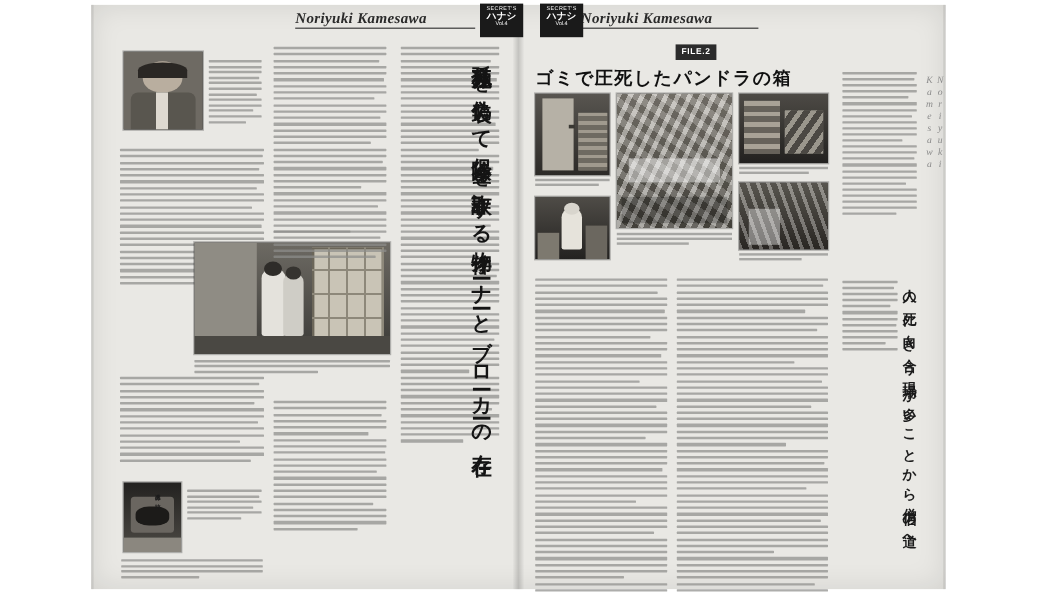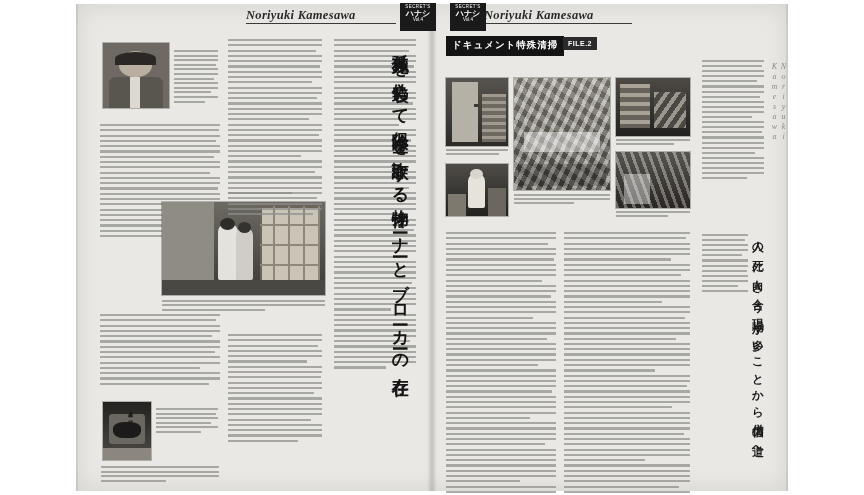--- a/index.html
+++ b/index.html
@@ -331,22 +331,22 @@
       <i style="height:2.2px;width:100%;margin-bottom:3.1px;"></i>
         <i style="height:2.2px;width:100%;margin-bottom:3.1px;"></i>
       <i style="height:2.2px;width:64%;margin-bottom:3.1px;"></i>
     </div>
 
     <div class="bigtitle" style="left:315px;top:36px;height:380px;">孤独死を偽装して保険金を詐取する物件オーナーとブローカーの存在</div>
   </div>
 
   <div class="rightpage">
 
-    <div class="kicker" style="left:10px;top:32px;">ドキュメント特殊清掃</div>
     <div class="filetag" style="left:127px;top:33px;">FILE.2</div>
+    <div class="headline" style="left:10px;top:52px;">ゴミで圧死したパンドラの箱</div>
 
     <div class="photo" style="left:10px;top:74px;width:62px;height:68px;">
       <div class="ph-inner" style="background:linear-gradient(#585550,#2c2a27);"></div>
       <div style="position:absolute;left:6px;top:4px;width:26px;height:60px;background:#b6b1a6;"></div>
       <div style="position:absolute;left:28px;top:26px;width:5px;height:3px;background:#3a3833;"></div>
       <div style="position:absolute;left:36px;top:16px;width:24px;height:48px;background:#8d887e;
         background-image:repeating-linear-gradient(to bottom,#a09a8e 0 3px,#6e6a61 3px 7px);"></div>
     </div>
     <div class="cap" style="left:10px;top:145px;width:62px;">
       <i style="display:block;height:1.8px;width:100%;background:#8e8d8a;opacity:.72;margin-bottom:2.2px;"></i>

